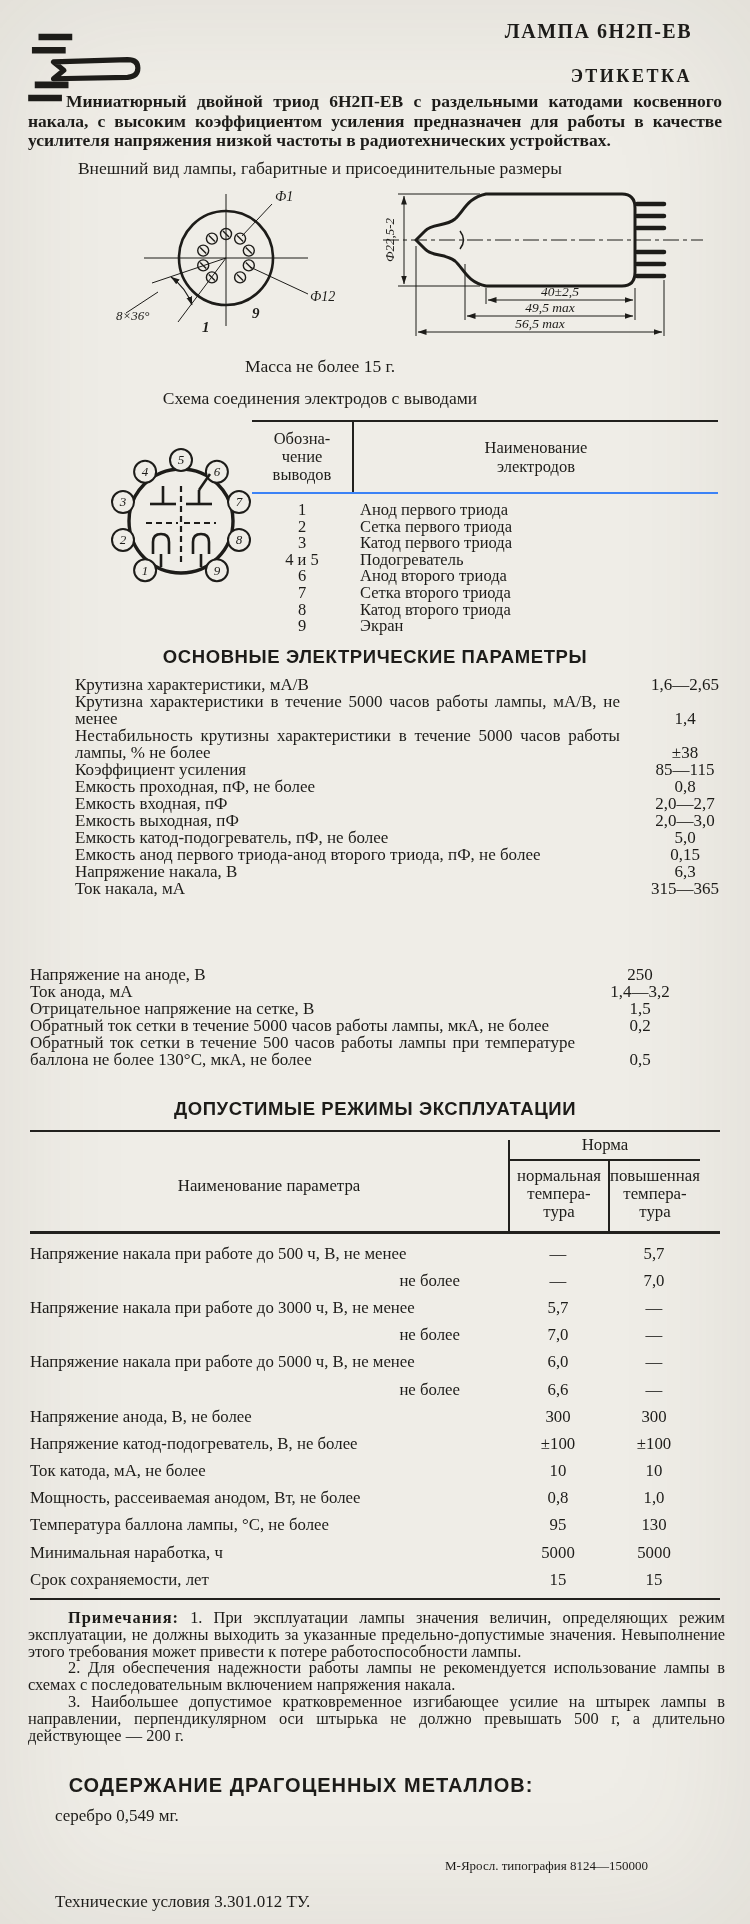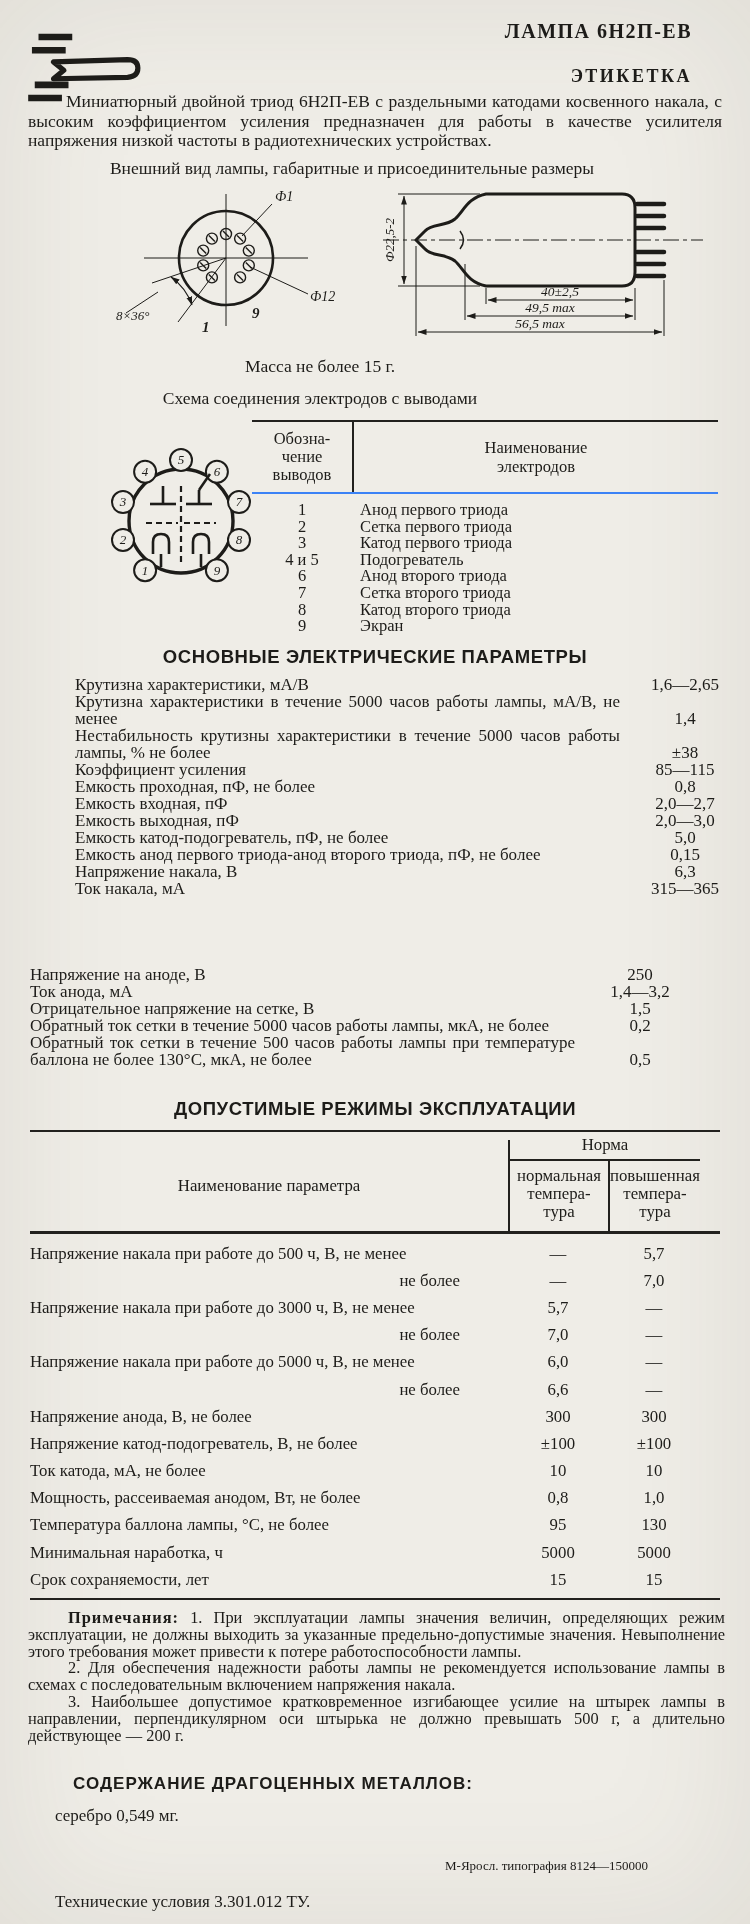--- a/index.html
+++ b/index.html
@@ -9,32 +9,32 @@
     color:#1d1c19;
     font-family:"Liberation Serif","DejaVu Serif",serif;
     position:relative;overflow:hidden;
     box-shadow:inset 0 0 140px rgba(90,80,55,.10);
   }
   .abs{position:absolute;}
   
   .title{top:20px;right:58px;font-weight:bold;font-size:20px;letter-spacing:1.5px;}
   .subtitle{top:66px;right:58px;font-weight:bold;font-size:18px;letter-spacing:2.5px;}
   .intro{top:92px;left:28px;width:694px;margin:0;font-size:17.5px;line-height:19.5px;
-         text-align:justify;text-indent:38px;}
+         text-align:justify;text-indent:38px;font-weight:bold;}
   
   .caption{left:0;width:640px;text-align:center;font-size:17.5px;}
-  .figcaption{top:158px;padding-left:32px;}
+  .figcaption{top:158px;}
   .mass{top:356px;}
   .pincap{top:388px;}
   
   .heading{left:10px;width:730px;text-align:center;font-family:"Liberation Sans","DejaVu Sans",sans-serif;
            font-weight:bold;font-size:18.5px;letter-spacing:.6px;}
   .h-electrical{top:646px;}
   .h-modes{top:1098px;}
-  .h-metals{top:1774px;left:0;width:546px;font-size:17px;letter-spacing:1px;}
+  .h-metals{top:1774px;left:0;width:546px;font-size:20px;letter-spacing:1px;padding-left:28px;}
   
   .fig text{font-family:"Liberation Serif","DejaVu Serif",serif;font-style:italic;fill:#1d1c19;}
   .fig .upright{font-style:normal;}
   
   .params{left:30px;width:690px;font-size:17px;line-height:17px;}
   .params1{top:676px;margin-left:45px;}
   .params2{top:966px;}
   .p-row{display:flex;align-items:flex-end;margin-bottom:0;}
   .p-label{width:545px;text-align:justify;}
   .p-value{width:130px;text-align:center;}

